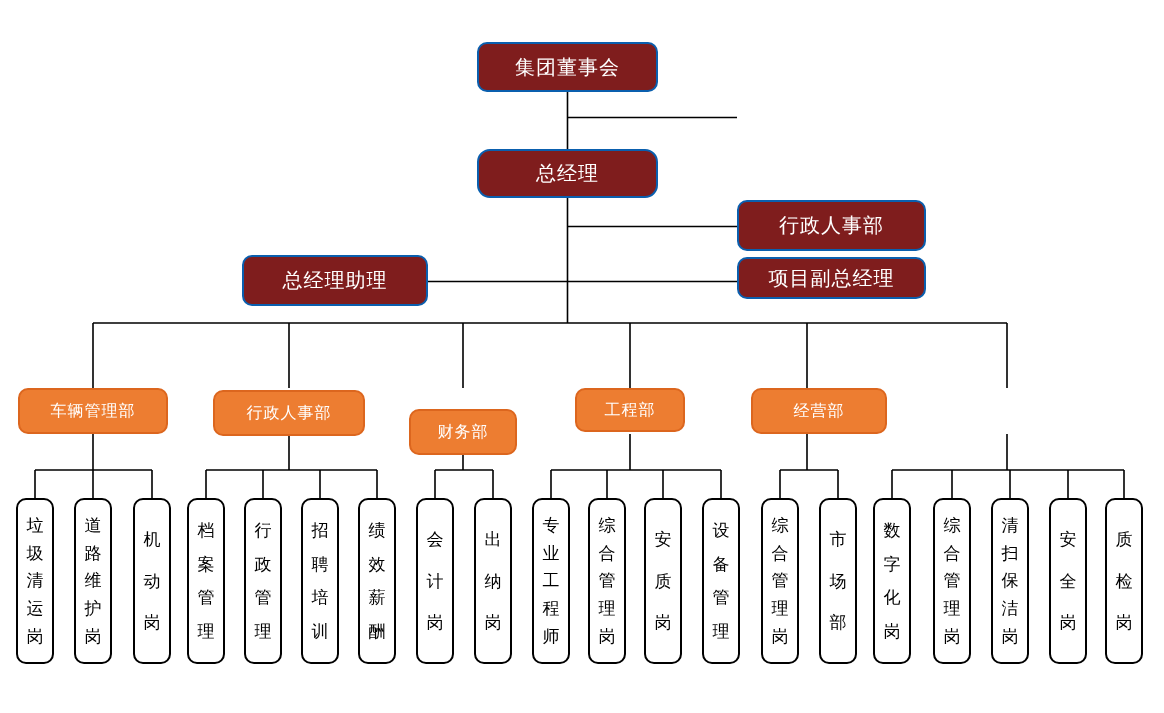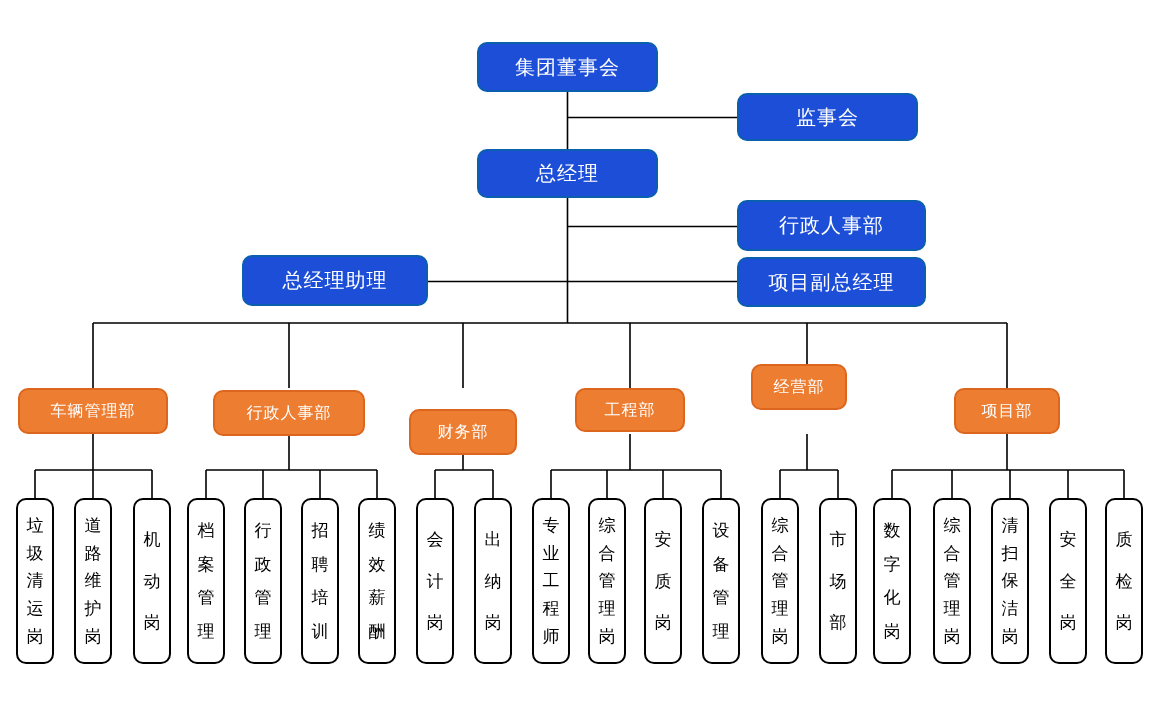--- a/index.html
+++ b/index.html
@@ -26,21 +26,21 @@
     border-radius: 10px;
     display: flex;
     align-items: center;
     justify-content: center;
     color: #ffffff;
     font-weight: 500;
     letter-spacing: 1px;
     white-space: nowrap;
   }
   .node.blue {
-    background: #1d4ed8;
+    background: #7f1d1d;
     border: 2px solid #0A5FAE;
     font-size: 20px;
   }
   .node.orange {
     background: #ED7D31;
     border: 2px solid #DC661E;
     font-size: 16px;
   }
   .post {
     position: absolute;
@@ -56,30 +56,30 @@
     justify-content: space-evenly;
     align-items: center;
     padding: 6px 0;
     color: #000000;
     font-size: 17px;
     line-height: 1;
   }
   
   .n-board      { left: 477px; top: 42px;  width: 181px; height: 50px; }
   .n-supervisor { left: 737px; top: 93px;  width: 181px; height: 48px; }
-  .n-gm         { left: 477px; top: 149px; width: 181px; height: 49px; }
+  .n-gm         { left: 477px; top: 149px; width: 181px; height: 49px; border-radius: 13px; }
   .n-evp        { left: 737px; top: 200px; width: 189px; height: 51px; }
   .n-assistant  { left: 242px; top: 255px; width: 186px; height: 51px; }
-  .n-pvp        { left: 737px; top: 257px; width: 189px; height: 50px; }
+  .n-pvp        { left: 737px; top: 257px; width: 189px; height: 42px; }
   
   .d-vehicle     { left: 18px;  top: 388px; width: 150px; height: 46px; }
   .d-hr          { left: 213px; top: 390px; width: 152px; height: 46px; }
   .d-finance     { left: 409px; top: 409px; width: 108px; height: 46px; }
   .d-engineering { left: 575px; top: 388px; width: 110px; height: 44px; }
-  .d-operations  { left: 751px; top: 364px; width: 96px; height: 46px; text-align: right; }
+  .d-operations  { left: 751px; top: 388px; width: 136px; height: 46px; text-align: right; }
   .d-project     { left: 954px; top: 388px; width: 106px; height: 46px; }
   
   .p00{left:16px}  .p01{left:74px}  .p02{left:133px}
   .p10{left:187px} .p11{left:244px} .p12{left:301px} .p13{left:358px}
   .p20{left:416px} .p21{left:474px}
   .p30{left:532px} .p31{left:588px} .p32{left:644px} .p33{left:702px}
   .p40{left:761px} .p41{left:819px}
   .p50{left:873px} .p51{left:933px} .p52{left:991px} .p53{left:1049px} .p54{left:1105px}
 </style>
 </head>
@@ -104,32 +104,30 @@
       M93 434 L93 470   M35 470 L152 470   M35 470 L35 498   M93 470 L93 498   M152 470 L152 498
       M289 434 L289 470 M206 470 L377 470  M206 470 L206 498 M263 470 L263 498 M320 470 L320 498 M377 470 L377 498
       M463 434 L463 470 M435 470 L493 470  M435 470 L435 498 M493 470 L493 498
       M630 434 L630 470 M551 470 L721 470  M551 470 L551 498 M607 470 L607 498 M663 470 L663 498 M721 470 L721 498
       M807 434 L807 470 M780 470 L838 470  M780 470 L780 498 M838 470 L838 498
       M1007 434 L1007 470 M892 470 L1124 470 M892 470 L892 498 M952 470 L952 498 M1010 470 L1010 498 M1068 470 L1068 498 M1124 470 L1124 498
     "></path>
   </svg>
 
   <div class="node blue n-board">集团董事会</div>
-  <div class="node blue n-supervisor">监事会</div>
   <div class="node blue n-gm">总经理</div>
   <div class="node blue n-evp">行政人事部</div>
   <div class="node blue n-assistant">总经理助理</div>
   <div class="node blue n-pvp">项目副总经理</div>
 
   <div class="node orange d-vehicle">车辆管理部</div>
   <div class="node orange d-hr">行政人事部</div>
   <div class="node orange d-finance">财务部</div>
   <div class="node orange d-engineering">工程部</div>
   <div class="node orange d-operations">经营部</div>
-  <div class="node orange d-project">项目部</div>
 
   <div class="post p00">
       <span>垃</span>
       <span>圾</span>
       <span>清</span>
       <span>运</span>
       <span>岗</span>
     </div>
   <div class="post p01">
       <span>道</span>

